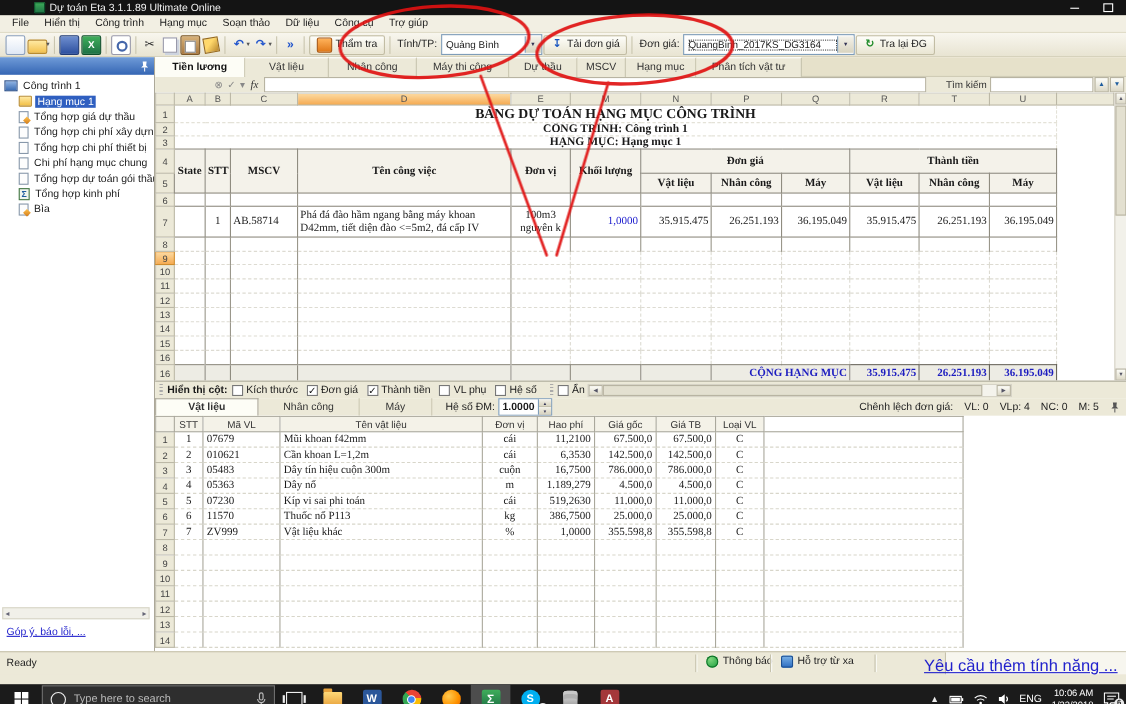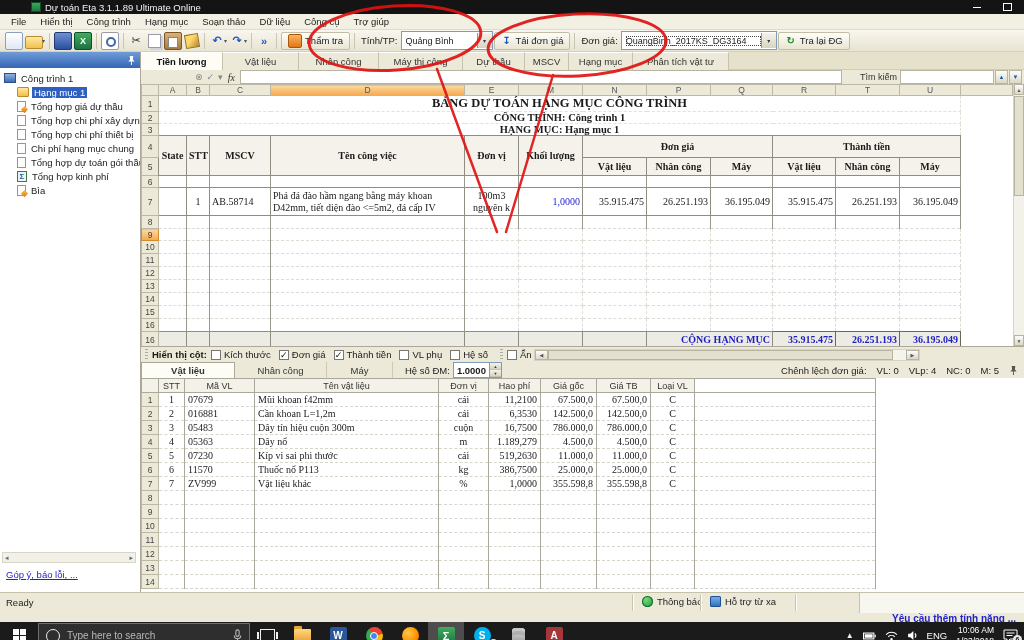--- a/index.html
+++ b/index.html
@@ -157,21 +157,21 @@
   .mat td.ctr{text-align:center;}
   
   .statusbar{position:absolute;left:0;top:592px;width:1024px;height:21px;background:#ece9d8;border-top:1px solid #c6c2ac;box-sizing:border-box;}
   .ready{position:absolute;left:6px;top:4px;font-size:9.5px;color:#222;}
   .sbsep{position:absolute;top:2px;width:1px;height:16px;background:#c6c2ac;box-shadow:1px 0 0 #fff;}
   .sbitem{position:absolute;top:3px;display:flex;align-items:center;gap:4px;font-size:9.5px;color:#222;}
   .sicon{width:11px;height:11px;border-radius:50%;flex:none;}
   .sicon.green{background:radial-gradient(circle at 35% 30%,#7ed67e,#159a3a);box-shadow:inset 0 0 0 1px #0c7028;}
   .sicon.blue{border-radius:2px;background:linear-gradient(#7db4e8,#2a6bc0);box-shadow:inset 0 0 0 1px #1c4f92;}
   .rightpanel{position:absolute;right:0;top:0;width:164px;height:20px;background:#f7f6ef;border-left:1px solid #c6c2ac;}
-  .featreq{position:absolute;right:8px;top:20px;font-size:10px;color:#2222cc;text-decoration:underline;white-space:nowrap;font-weight:bold;}
+  .featreq{position:absolute;right:8px;top:4px;font-size:15px;color:#2222cc;text-decoration:underline;white-space:nowrap;}
   
   .taskbar{position:absolute;left:0;top:622px;width:1024px;height:27px;background:#1b1b1b;display:flex;align-items:center;}
   .tstart{width:38px;height:27px;display:flex;align-items:center;justify-content:center;flex:none;}
   .tsearch{width:212px;height:25px;background:#2e2e2e;border:1px solid #6e6e6e;display:flex;align-items:center;
            box-sizing:border-box;flex:none;}
   .circ{width:12px;height:12px;border:1.5px solid #eee;border-radius:50%;margin:0 7px;flex:none;}
   .tsearchtext{color:#b9b9b9;font-size:10px;flex:1;}
   .micwrap{margin-right:7px;flex:none;display:flex;}
   .ticonbtn{width:34px;height:27px;display:flex;align-items:center;justify-content:center;flex:none;}
   .tvico{width:13px;height:11px;border:1px solid #eee;position:relative;background:transparent;}
@@ -740,21 +740,21 @@
           <td class="ctr">cái</td>
           <td class="num">11,2100</td>
           <td class="num">67.500,0</td>
           <td class="num">67.500,0</td>
           <td class="ctr">C</td>
           <td></td>
         </tr>
         <tr>
           <td class="rh">2</td>
           <td class="ctr">2</td>
-          <td>016881</td>
+          <td>010621</td>
           <td>Cần khoan L=1,2m</td>
           <td class="ctr">cái</td>
           <td class="num">6,3530</td>
           <td class="num">142.500,0</td>
           <td class="num">142.500,0</td>
           <td class="ctr">C</td>
           <td></td>
         </tr>
         <tr>
           <td class="rh">3</td>
@@ -777,21 +777,21 @@
           <td class="num">1.189,279</td>
           <td class="num">4.500,0</td>
           <td class="num">4.500,0</td>
           <td class="ctr">C</td>
           <td></td>
         </tr>
         <tr>
           <td class="rh">5</td>
           <td class="ctr">5</td>
           <td>07230</td>
-          <td>Kíp vi sai phi thước</td>
+          <td>Kíp vi sai phi toán</td>
           <td class="ctr">cái</td>
           <td class="num">519,2630</td>
           <td class="num">11.000,0</td>
           <td class="num">11.000,0</td>
           <td class="ctr">C</td>
           <td></td>
         </tr>
         <tr>
           <td class="rh">6</td>
           <td class="ctr">6</td>

